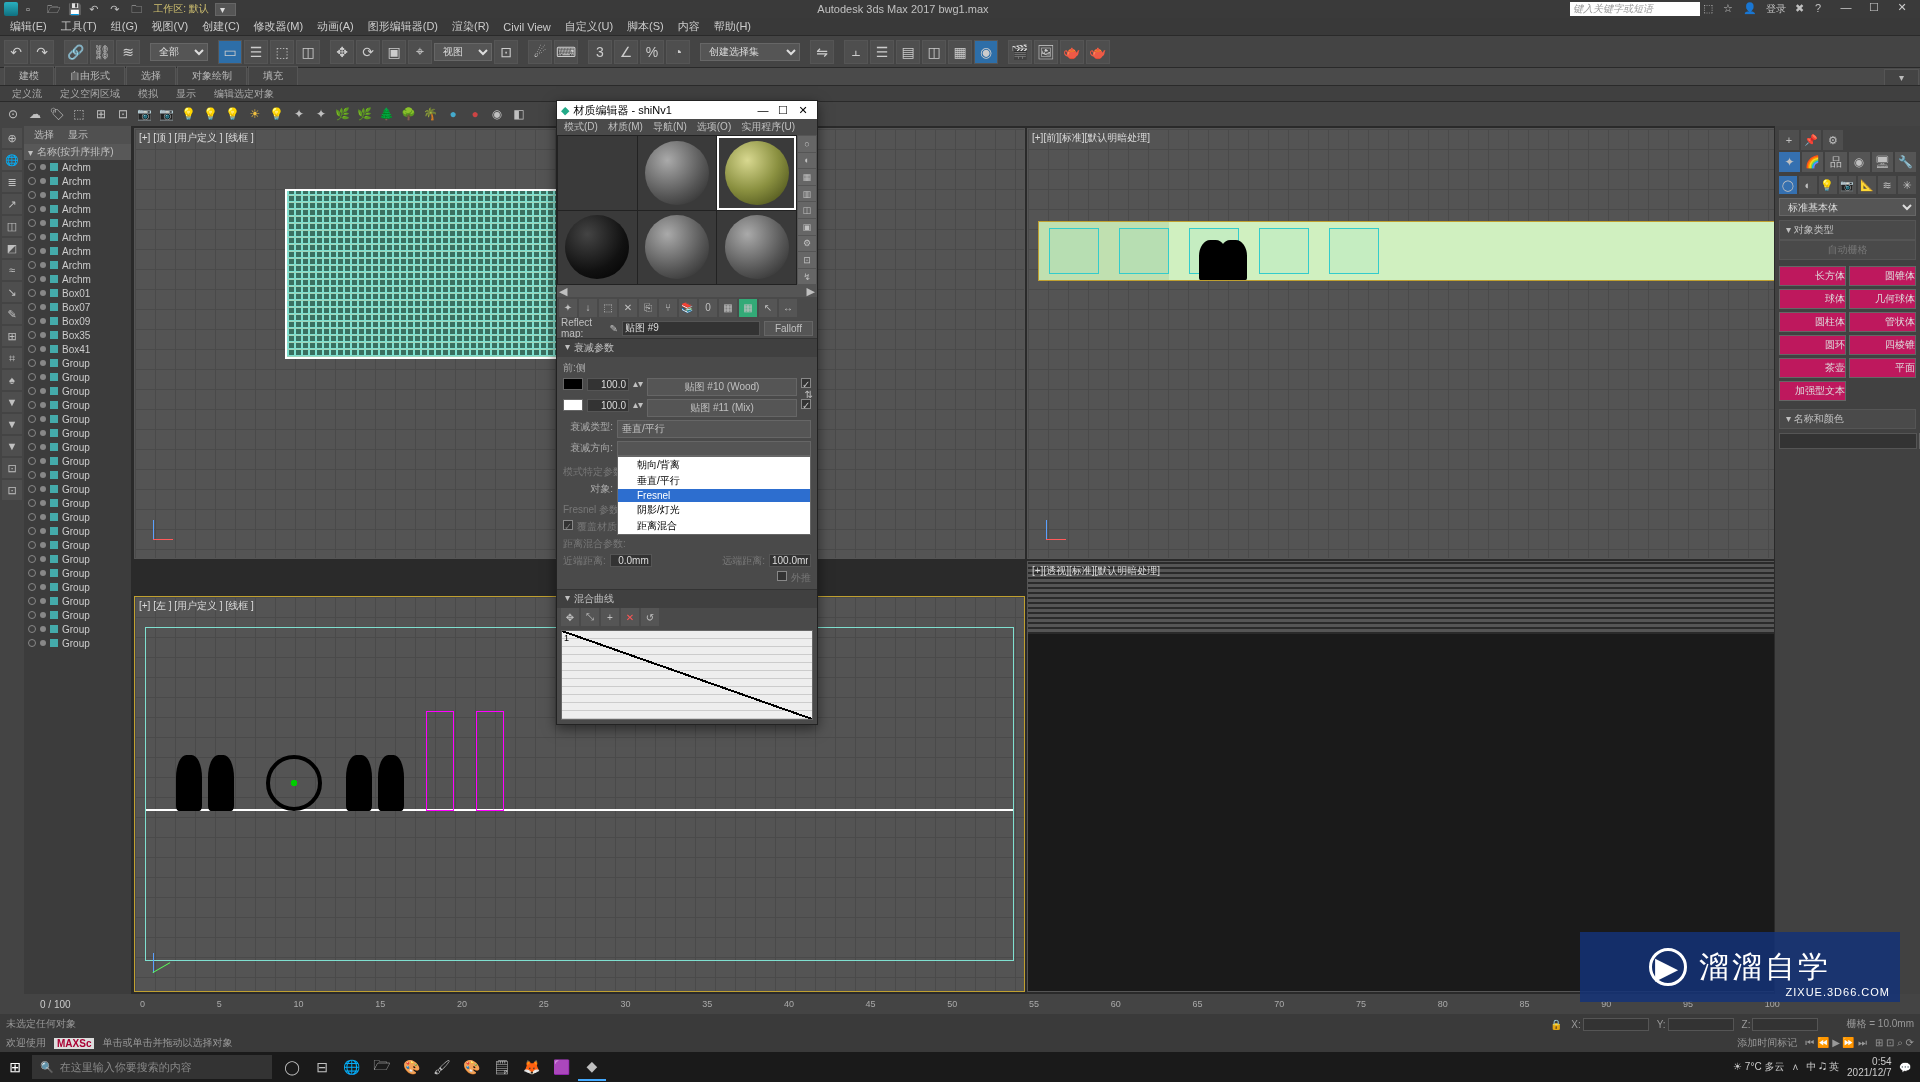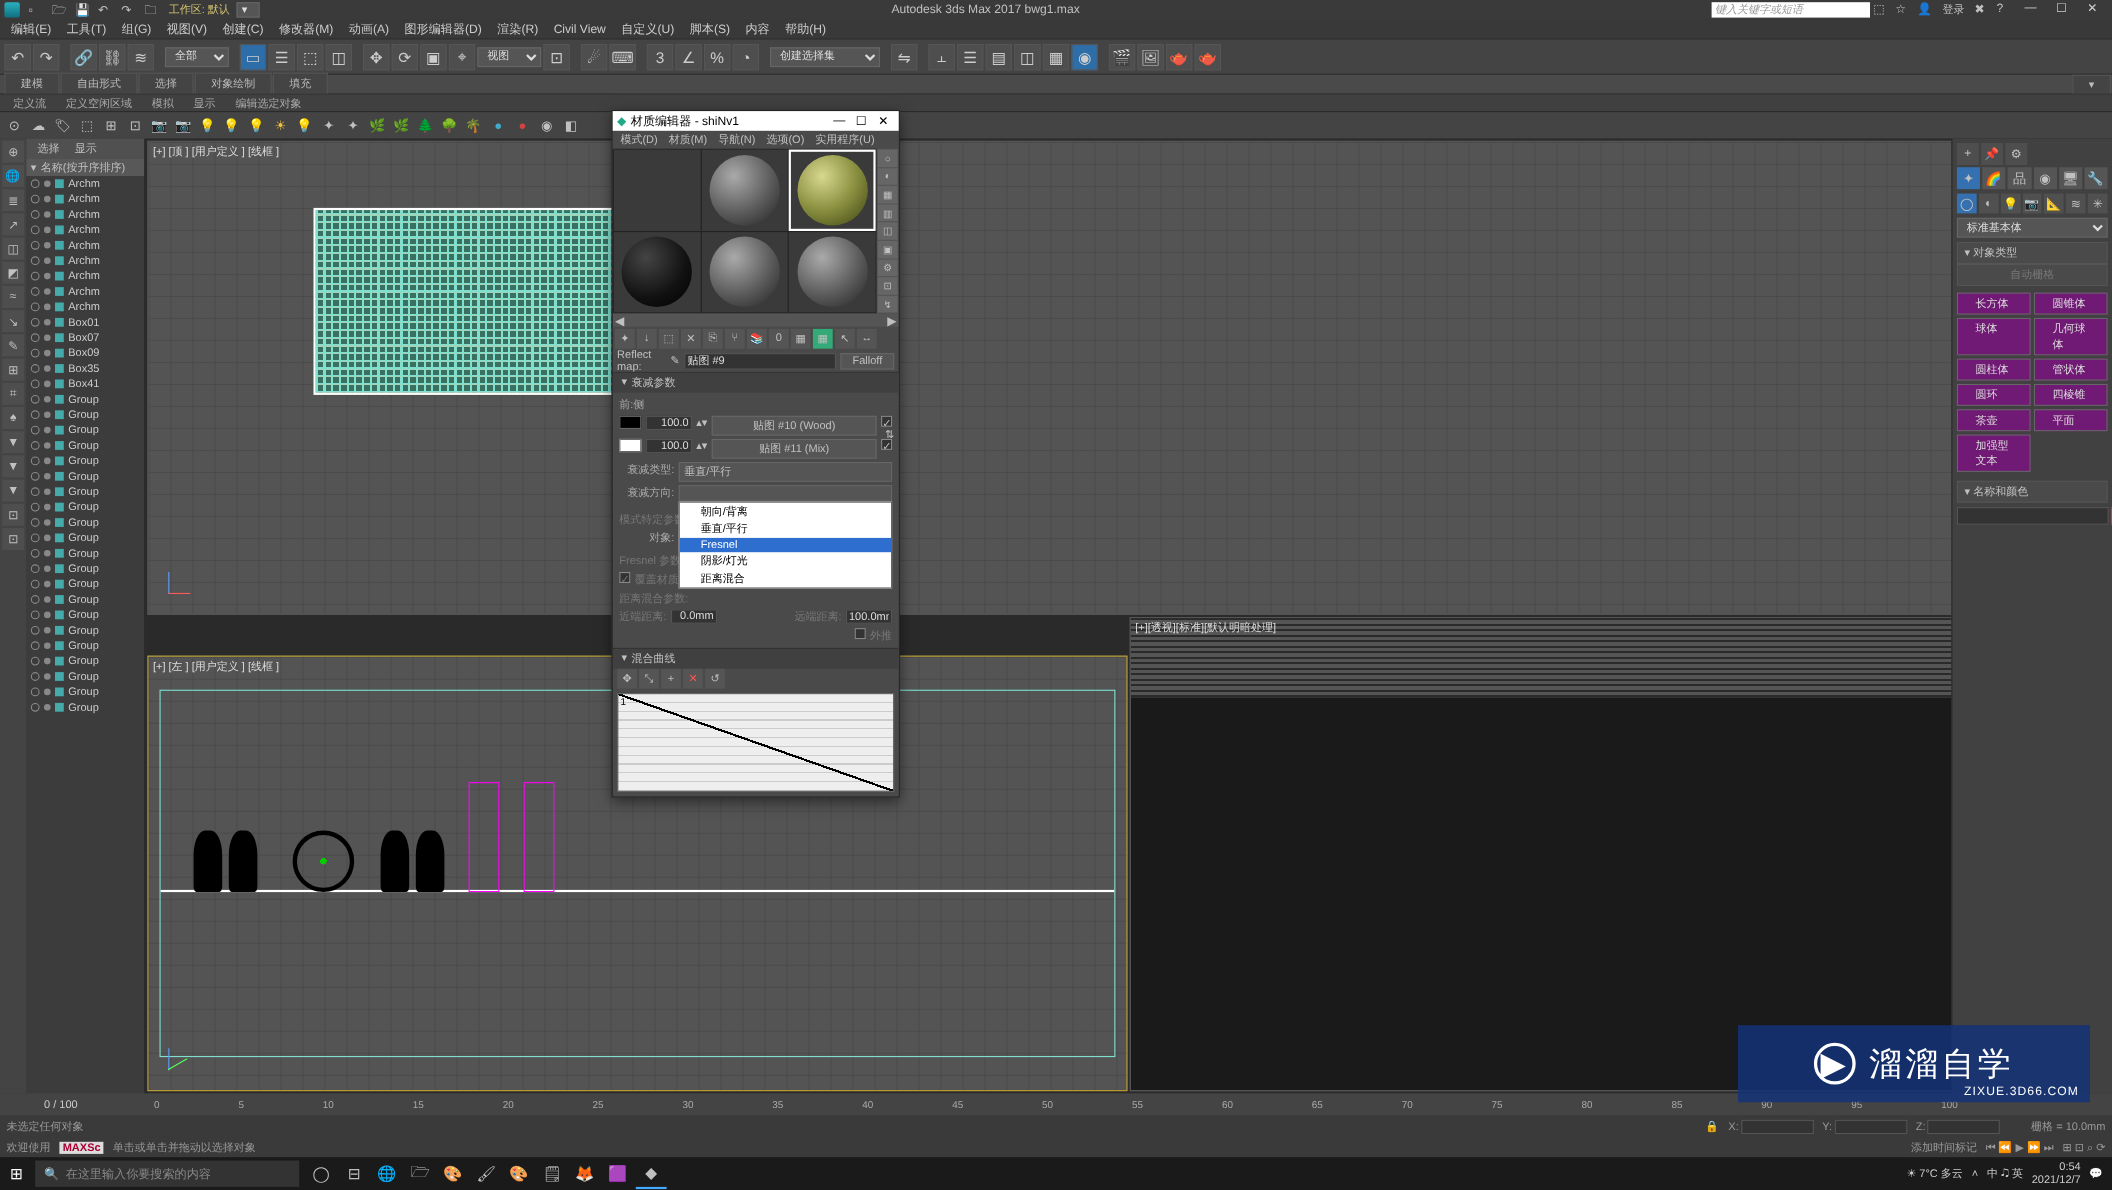--- a/index.html
+++ b/index.html
@@ -5,21 +5,21 @@
 * { margin:0; padding:0; box-sizing:border-box; font-family:"Microsoft YaHei",Arial,sans-serif; user-select:none; }
 body { background:#393939; color:#c0c0c0; font-size:11px; width:1920px; height:1082px; overflow:hidden; position:relative; }
 
 
 .titlebar { height:18px; background:#3a3a3a; display:flex; align-items:center; padding:0 4px; }
 .app-ico { width:14px; height:14px; background:linear-gradient(#2ab0c0,#0f7080); border-radius:2px; margin-right:6px; }
 .qat .qb { width:14px; height:14px; display:inline-block; margin:0 2px; }
 .ws-label { font-size:10px; color:#d0c070; margin:0 6px; }
 .ws-combo { background:#555; border:1px solid #666; font-size:10px; padding:0 10px 0 4px; color:#ddd; }
 .title-center { flex:1; text-align:center; font-size:11px; color:#c0c0c0; }
-.search-top { width:144px; height:14px; background:#fff; color:#999; font-size:10px; font-style:italic; padding:0 3px; }
+.search-top { width:130px; height:14px; background:#fff; color:#999; font-size:10px; font-style:italic; padding:0 3px; }
 .tb-icon { width:14px; height:14px; display:inline-block; margin:0 3px; }
 .winbtn { width:28px; height:16px; text-align:center; font-size:11px; color:#ccc; }
 
 
 .menubar { height:18px; background:#393939; border-bottom:1px solid #2a2a2a; display:flex; align-items:center; padding-left:4px; gap:2px; }
 .menubar .mi { padding:1px 6px; font-size:11px; color:#ccc; }
 
 
 .maintb { height:32px; background:#444; border-bottom:1px solid #2a2a2a; display:flex; align-items:center; padding:0 4px; gap:2px; }
 .tbtn { width:24px; height:24px; background:#4e4e4e; border:1px solid #555; display:flex; align-items:center; justify-content:center; font-size:14px; color:#ccc; }
@@ -87,21 +87,21 @@
 
 .cmdpanel { position:absolute; top:126px; right:0; bottom:58px; width:146px; background:#414141; border-left:1px solid #2a2a2a; padding:4px; }
 .cmd-tabs { display:flex; gap:2px; height:20px; margin-bottom:4px; }
 .cmd-tab { flex:1; height:20px; background:#555; display:flex; align-items:center; justify-content:center; font-size:12px; }
 .cmd-tab.on{background:#3570b0;}
 .cmd-subtabs { display:flex; gap:2px; height:18px; margin-bottom:4px; }
 .cmd-sub { flex:1; height:18px; background:#505050; display:flex; align-items:center; justify-content:center; font-size:11px; }
 .cmd-sub.on{background:#3570b0;}
 .rollhdr { background:#4a4a4a; padding:2px 6px; font-size:10px; border:1px solid #555; margin-top:4px; }
 .prim-grid { display:grid; grid-template-columns:1fr 1fr; gap:3px; padding:4px 0; }
-.prim-btn { background:#701a75; border:1px solid #666; text-align:left; font-size:10px; padding:2px 16px; color:#ddd; }
+.prim-btn { background:#be185d; border:1px solid #666; text-align:right; font-size:10px; padding:2px 0; color:#ddd; }
 .ag { background:#4a4a4a; color:#777; text-align:center; font-size:10px; padding:2px 0; border:1px solid #555; margin-bottom:2px;}
 .name-row{display:flex;gap:2px;margin-top:4px;}
 .name-row input{flex:1;background:#333;border:1px solid #555;color:#ddd;font-size:10px;padding:1px 2px;}
 .color-sw{width:20px;height:16px;background:#e01010;border:1px solid #666;}
 
 
 .medlg { position:absolute; left:556px; top:100px; width:262px; height:625px; background:#4a4a4a; border:1px solid #222; box-shadow:0 4px 12px rgba(0,0,0,.5); display:flex; flex-direction:column; }
 .me-title { height:18px; background:#fff; color:#000; display:flex; align-items:center; padding:0 4px; font-size:11px; }
 .me-title .sp{flex:1;}
 .me-title .wb{width:20px;text-align:center;}
@@ -554,20 +554,37 @@
     <div class="vprow">
       <div class="vp">
         <div class="vp-grid"></div>
         <div class="vp-label">[+] [顶 ] [用户定义 ] [线框 ]</div>
         <div class="wire-top"></div>
         <div class="axis">
             <div class="ax-z"></div>
             <div class="ax-x"></div>
           </div>
       </div>
+      <div class="vp">
+        <div class="vp-grid"></div>
+        <div class="vp-label">[+][前][标准][默认明暗处理]</div>
+        <div class="front-scene">
+          <div class="blk" style="left:10px"></div>
+            <div class="blk" style="left:80px"></div>
+          <div class="blk" style="left:150px"></div>
+            <div class="blk" style="left:220px"></div>
+          <div class="blk" style="left:290px"></div>
+          <div class="silh" style="left:160px"></div>
+            <div class="silh" style="left:180px"></div>
+        </div>
+        <div class="axis">
+            <div class="ax-z"></div>
+            <div class="ax-x"></div>
+          </div>
+      </div>
     </div>
     <div class="vprow">
       <div class="vp active">
         <div class="vp-grid"></div>
         <div class="vp-label">[+] [左 ] [用户定义 ] [线框 ]</div>
         <div class="left-scene">
           <div class="floor"></div>
           <div class="statue" style="left:30px"></div>
           <div class="statue" style="left:62px"></div>
           <div class="circle-deco" style="left:120px"></div>

